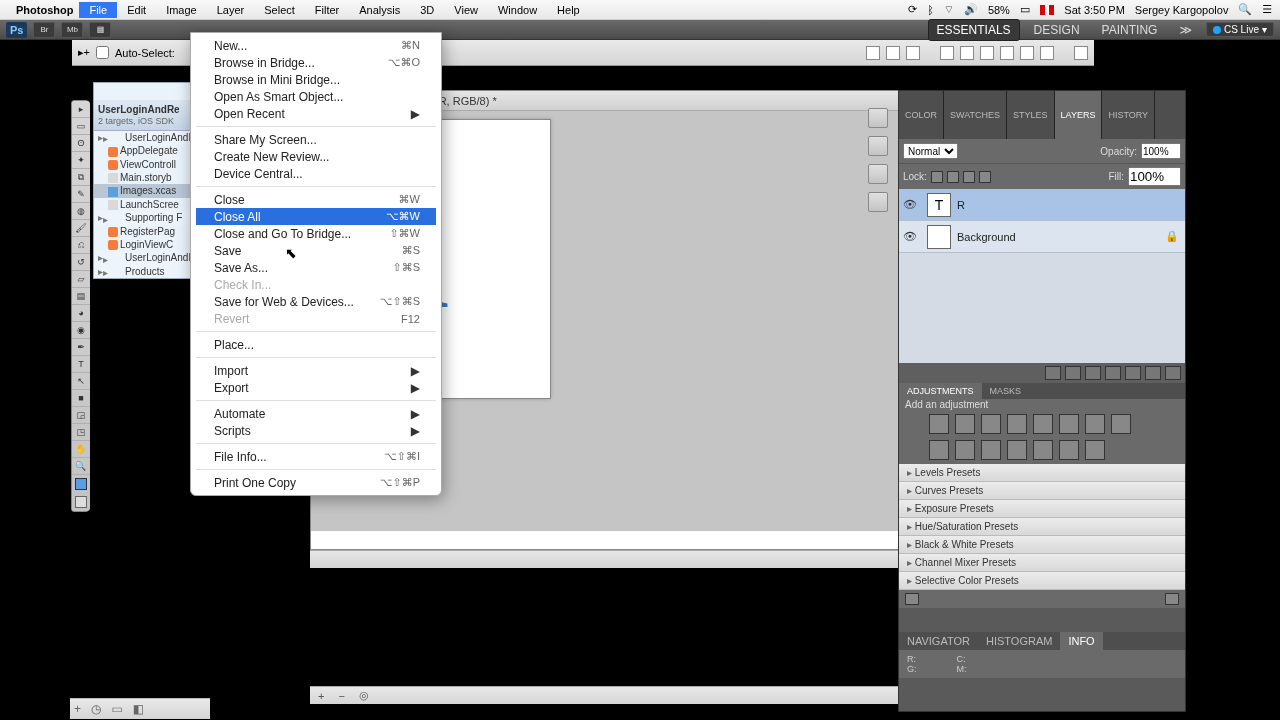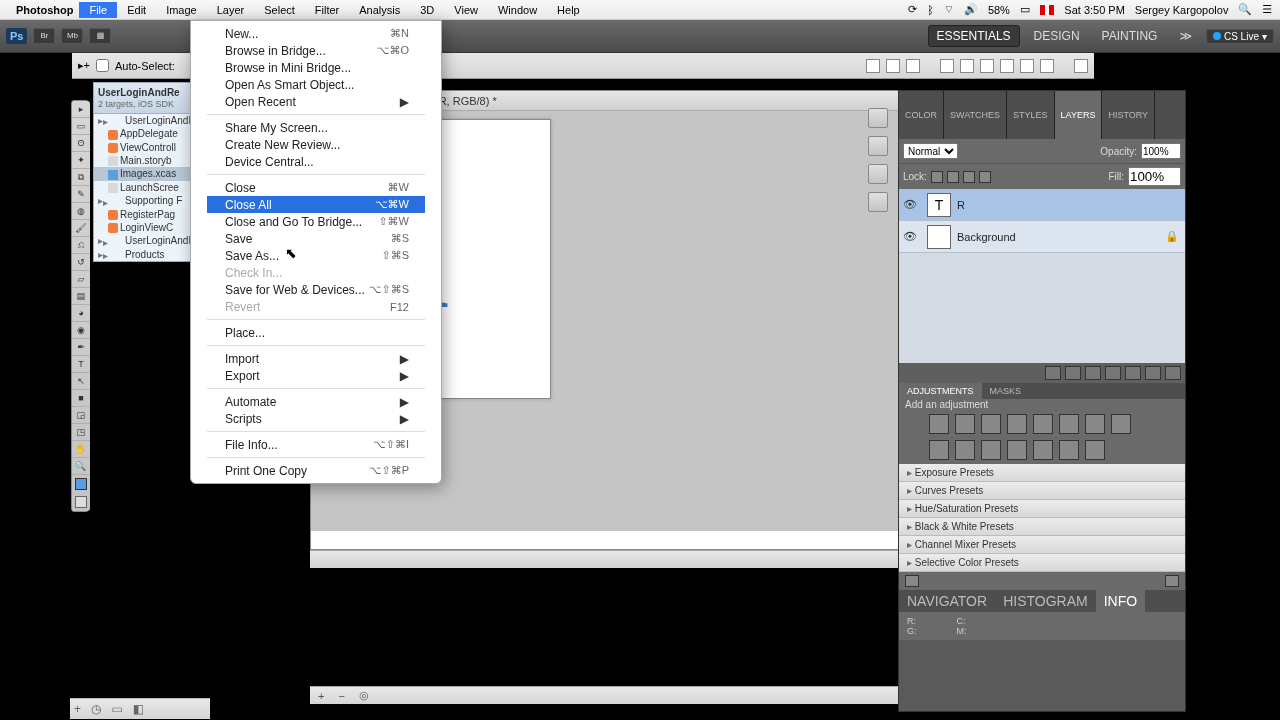--- a/index.html
+++ b/index.html
@@ -8,36 +8,36 @@
 
 .menubar { height: 20px; background: linear-gradient(#f8f8f8,#e8e8e8); display: flex; align-items: center; padding: 0 8px; gap: 0; border-bottom: 1px solid #ccc; }
 .menubar .apple { font-size: 13px; margin-right: 8px; }
 .menubar .app { font-weight: bold; margin-right: 6px; }
 .menubar .mitem { padding: 2px 10px; cursor: default; }
 .menubar .mitem.active { background: #3277f5; color: white; }
 .menubar .right { margin-left: auto; display: flex; align-items: center; gap: 10px; }
 .menubar .flag { width: 14px; height: 10px; background: linear-gradient(to right, #d00 33%, #fff 33% 66%, #d00 66%); display:inline-block; }
 
 
-.appbar { height: 33px; background: linear-gradient(#6a6a6a,#4b4b4b); display: flex; align-items: center; padding: 0 6px; gap: 6px; border-bottom: 1px solid #333; }
+.appbar { height: 20px; background: linear-gradient(#6a6a6a,#4b4b4b); display: flex; align-items: center; padding: 0 6px; gap: 6px; border-bottom: 1px solid #333; }
 .appbar .ps { background: #1b3a5a; color: #8cc8ff; font-weight: bold; font-size: 11px; padding: 2px 4px; border-radius: 2px; }
 .appbar .btn { width: 22px; height: 16px; background: #3a3a3a; border: 1px solid #555; border-radius: 2px; font-size: 8px; color: #ddd; text-align:center; line-height:14px; }
 .appbar .spacer { flex: 1; }
 .workspace-tab { padding: 3px 8px; color: #ddd; font-size: 12px; }
 .workspace-tab.active { background: #393939; border: 1px solid #222; border-radius: 3px; color: #fff; }
 .cslive { display: flex; align-items: center; gap: 3px; background: #3a3a3a; border: 1px solid #555; padding: 1px 6px; border-radius: 2px; color:#fff; font-size:10px;}
 .cslive .dot { width:8px; height:8px; background:#1fa5ff; border-radius:50%;}
 
 
 .optbar { height: 26px; background: linear-gradient(#e9e9e9,#d5d5d5); border-bottom: 1px solid #999; display: flex; align-items: center; padding: 0 6px; gap: 6px; margin-left: 72px; margin-right: 186px;}
 .optbar .icon { width: 14px; height: 14px; border: 1px solid #888; background: #fff; }
 
 
 .leftnav { position: absolute; left: 70px; top: 82px; width: 118px; background: #eaf2fa; border: 1px solid #9ab; font-size: 10px; }
-.leftnav .header { background: linear-gradient(#dfe9f4,#c6d5e6); padding: 4px 4px; font-weight: bold; color:#333; border-bottom:1px solid #aac;}
+.leftnav .header { background: linear-gradient(#dfe9f4,#c6d5e6); padding: 4px 4px; font-weight: bold; color:#333; border-bottom:1px solid #aac;margin-top:17px;}
 .leftnav .row { padding: 1px 4px 1px 14px; white-space: nowrap; overflow: hidden; color: #333; }
 .leftnav .row.sel { background: #b9c6d6; }
 .leftnav .folder { background: #eef4fb; }
 .leftnav .folder::before { content:"▸"; position: relative; left:-10px; color:#777; }
 .leftnav .icn { display:inline-block; width:10px; height:10px; margin-right:2px; vertical-align:middle; }
 .leftnav .swift { background:#f47c3c; border-radius:2px;}
 .leftnav .sb { background:#d9d9d9; }
 .leftnav .xc { background:#5aa0de; }
 .leftnav-footer { background: linear-gradient(#e9e9e9,#d5d5d5); border-top:1px solid #bbb; padding:3px 4px; display:flex; gap:10px; font-size:12px; color:#666; position:absolute; left:70px; width:118px; top:698px;}
 
@@ -73,30 +73,30 @@
 .adjpanel .hdr .pt { padding:3px 8px; color:#bbb;}
 .adjpanel .hdr .pt.active { background:#6a6a6a; color:#fff;}
 .adjpanel .sub { background:#6a6a6a; color:#ddd; font-size:10px; padding:0 6px;}
 .adjgrid { background:#6a6a6a; padding:4px 30px; display:flex; flex-wrap:wrap; gap:6px;}
 .adjgrid .ag { width:20px; height:20px; background:#888; border:1px solid #333;}
 .presets { background:#dcdcdc; }
 .presets .pr { padding:3px 8px; font-size:10px; color:#333; border-bottom:1px solid #bbb; background:linear-gradient(#ececec,#d8d8d8);}
 .presets .pr::before { content:"▸ "; color:#666;}
 .pfoot { background:#6a6a6a; height:18px; display:flex; align-items:center; padding:0 6px; gap:6px;}
 .pfoot .pi { width:14px; height:12px; background:#888; border:1px solid #333;}
-.infopanel .tabs { background:#4e4e4e; display:flex; font-size:14px;}
+.infopanel .tabs { background:#4e4e4e; display:flex; font-size:11px;margin-top:24px;}
 .infopanel .tabs .pt { padding:3px 8px; color:#bbb;}
 .infopanel .tabs .pt.active { background:#6a6a6a; color:#fff;}
 .infobody { background:#6a6a6a; color:#ccc; font-size:9px; padding:4px 8px; display:flex; gap:40px;} 
 
 .midstrip { position:absolute; left:868px; top:108px; width:22px; display:flex; flex-direction:column; gap:8px;}
 .midstrip .d { width:20px; height:20px; background:linear-gradient(#e0e0e0,#c4c4c4); border:1px solid #888; border-radius:2px;}
 
 
-.dropdown { position:absolute; left:190px; top:20px; width:252px; background:#fff; border:1px solid #aaa; border-radius:0 0 6px 6px; box-shadow:2px 4px 16px rgba(0,0,0,.35); padding:4px 16px; z-index:1000; font-size:12px;}
+.dropdown { position:absolute; left:190px; top:32px; width:252px; background:#fff; border:1px solid #aaa; border-radius:0 0 6px 6px; box-shadow:2px 4px 16px rgba(0,0,0,.35); padding:4px 5px; z-index:1000; font-size:12px;}
 .dropdown .mi { display:flex; justify-content:space-between; padding:2px 16px 2px 18px; color:#222; align-items:center; height:17px;}
 .dropdown .mi.sel { background:#2a6fe0; color:#fff;gap:8px;}
 .dropdown .mi.dis { color:#aaa;}
 .dropdown .mi .sc { color:#666; font-size:11px;}
 .dropdown .mi.sel .sc { color:#fff;}
 .dropdown .mi .arrow { color:#333;}
 .dropdown .sep { height:1px; background:#ddd; margin:4px 0;}
 
 .cursor { position:absolute; left:285px; top:245px; font-size:14px; color:#000; z-index:1001;}
 
@@ -321,22 +321,23 @@
       <div class="ag"></div>
       <div class="ag"></div>
       <div class="ag"></div>
       <div class="ag"></div>
       <div class="ag"></div>
       <div class="ag"></div>
       <div class="ag"></div>
       <div class="ag"></div>
     </div>
     <div class="presets" id="presets">
+        <div class="pr">Levels Presets</div>
+        <div class="pr">Curves Presets</div>
         <div class="pr">Exposure Presets</div>
-        <div class="pr">Curves Presets</div>
         <div class="pr">Hue/Saturation Presets</div>
         <div class="pr">Black &amp; White Presets</div>
         <div class="pr">Channel Mixer Presets</div>
         <div class="pr">Selective Color Presets</div>
       </div>
     <div class="pfoot">
       <div class="pi"></div>
       <div style="flex:1"></div>
       <div class="pi"></div>
     </div>

